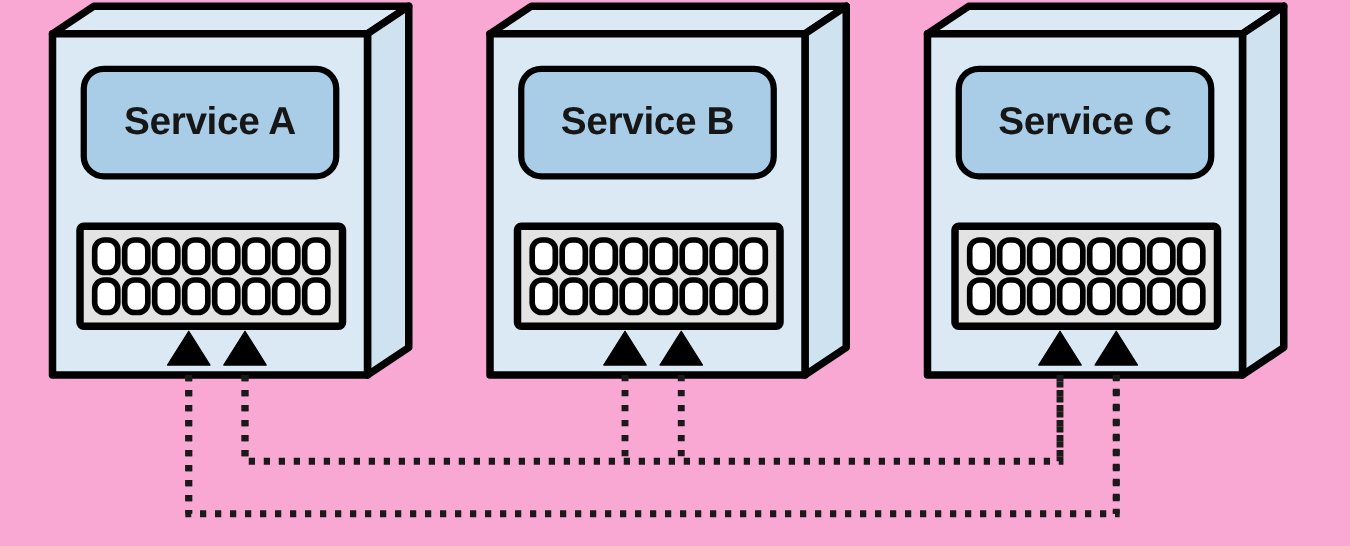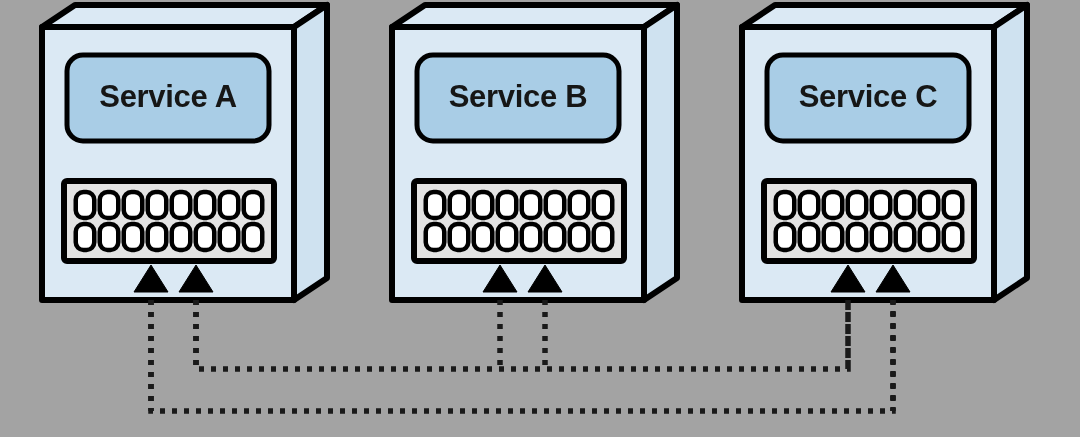--- a/index.html
+++ b/index.html
@@ -8,21 +8,21 @@
     padding: 0;
     background: #ffffff;
   }
   body {
     font-family: "Liberation Sans", sans-serif;
   }
   #stage {
     position: relative;
     width: 1080px;
     height: 437px;
-    background: #a3a3a3;
+    background: #f9a8d4;
     overflow: hidden;
   }
   #diagram-svg {
     display: block;
     width: 1080px;
     height: 437px;
   }
   .box-label-text {
     font-family: "Liberation Sans", sans-serif;
     font-weight: bold;

